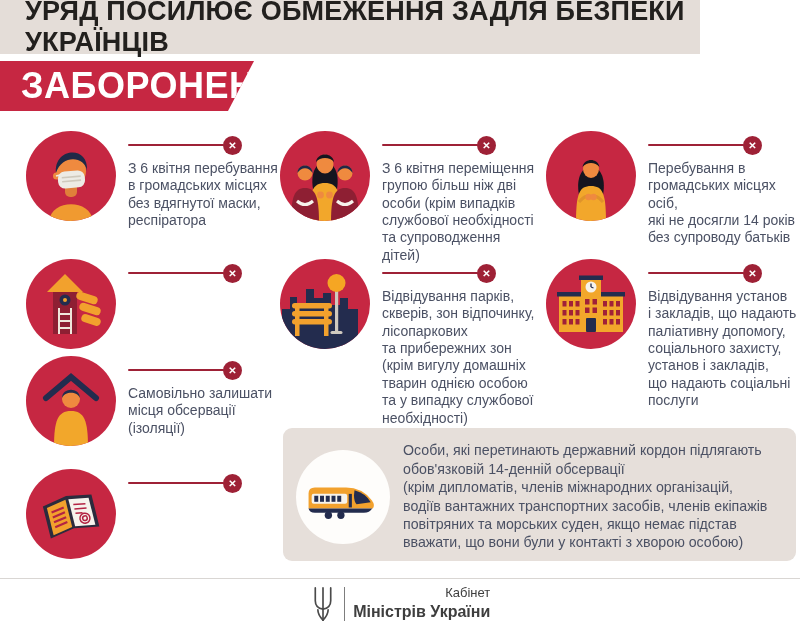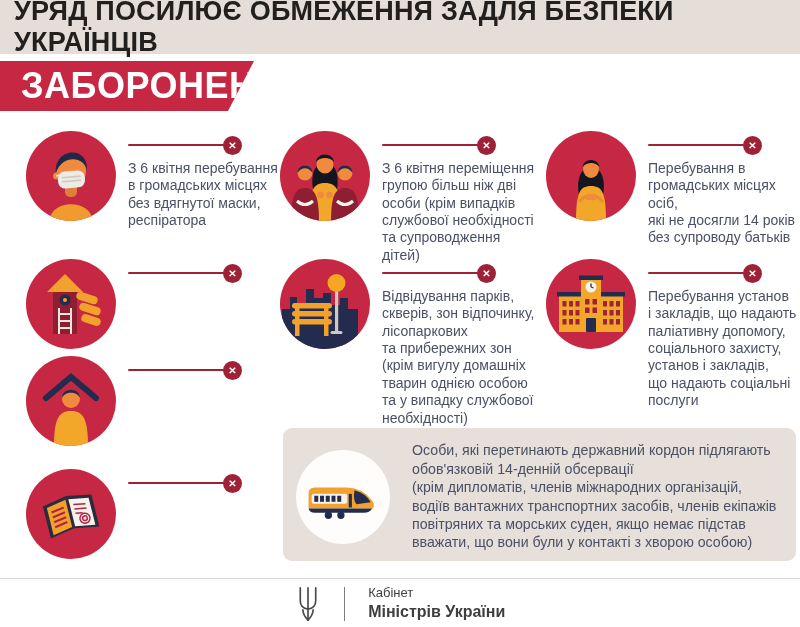--- a/index.html
+++ b/index.html
@@ -1,47 +1,47 @@
 <!DOCTYPE html>
 <html><head>
 <meta charset="utf-8">
 <style>
   html,body{margin:0;padding:0;}
   .page{position:relative;width:800px;height:627px;background:#ffffff;overflow:hidden;
         font-family:"Liberation Sans",sans-serif;}
   
-  .header{position:absolute;top:0;left:0;width:800px;height:54px;background:#e4ddd8;
-          display:flex;align-items:center;padding-left:14px;box-sizing:border-box;}
+  .header{position:absolute;top:0;left:0;width:700px;height:54px;background:#e4ddd8;
+          display:flex;align-items:center;padding-left:25px;box-sizing:border-box;}
   .header h1{margin:0;font-size:27px;font-weight:600;color:#22201e;letter-spacing:.2px;}
   
   .banner{position:absolute;top:61px;left:0;width:254px;height:50px;background:#c62742;
           clip-path:polygon(0 0,100% 0,calc(100% - 26px) 100%,0 100%);
           display:flex;align-items:center;padding-left:21px;box-sizing:border-box;}
   .banner span{color:#fff;font-size:36px;font-weight:700;letter-spacing:.5px;}
   
   .item{position:absolute;display:flex;gap:12px;}
   .icon{width:90px;height:90px;flex:none;}
   .item-body{flex:1;padding-top:4px;}
   .rule{display:flex;align-items:center;height:20px;width:114px;}
   .rule::before{content:"";flex:1;height:2.5px;background:#9e2136;border-radius:2px;}
   .xbadge{width:19px;height:19px;border-radius:50%;background:#9e2136;color:#fff;
           font-size:10px;font-weight:700;display:flex;align-items:center;justify-content:center;
           margin-left:-1px;}
   .item-text{margin-top:5px;font-size:14px;line-height:1.24;color:#4b5164;
              white-space:pre-line;}
   
   .notice{position:absolute;left:283px;top:428px;width:513px;height:133px;background:#e6dfda;
-          border-radius:9px;display:flex;align-items:center;gap:22px;
+          border-radius:9px;display:flex;align-items:center;gap:13px;
           padding:4px 8px 0 13px;box-sizing:border-box;}
   .notice .icon{width:94px;height:94px;}
   .notice-text{font-size:14.2px;line-height:1.3;color:#4b5164;white-space:pre-line;}
   
   .footer-divider{position:absolute;left:0;top:578px;width:800px;height:1px;background:#d9d6d3;}
   .footer{position:absolute;left:0;top:585px;width:800px;display:flex;
-          justify-content:center;align-items:center;gap:23px;}
+          justify-content:center;align-items:center;gap:8px;text-align:right;}
   .org-divider{width:1.5px;height:34px;background:#7d7d7d;}
   .org{color:#3e3e3e;font-size:13px;line-height:1.3;}
   .org .l2{font-size:16px;font-weight:700;}
 </style>
 </head>
 <body>
 
 <div class="page">
 
   <div class="header">
@@ -126,20 +126,23 @@
         <path d="M20,42 L45,21 L70,42" fill="none" stroke="#232c4e" stroke-width="6" stroke-linecap="round"></path>
         <path d="M28,92 C28,66 31,55 45,55 C59,55 62,66 62,92 Z" fill="#f2a72b"></path>
         <circle cx="45" cy="43" r="9" fill="#ef8a3f"></circle>
         <path d="M36,42 C36,31 54,31 54,42 C51,35 39,35 36,42 Z" fill="#222b4d"></path>
       </g>
     </svg>
     <div class="item-body">
       <div class="rule">
         <span class="xbadge">✕</span>
       </div>
+      <div class="item-text">Самовільно залишати
+місця обсервації
+(ізоляції)</div>
     </div>
   </div>
 
   <div class="item" style="left:26px;top:469px;width:252px;">
     <svg class="icon" viewBox="0 0 90 90">
       <circle cx="45" cy="45" r="45" fill="#c62742"></circle>
       <g transform="rotate(-14 45 47)">
         <path d="M20,31 L45,26.5 L70,31 L70,64 L45,59.5 L20,64 Z" fill="#2b2b3d"></path>
         <path d="M23.5,33.5 L43.5,30 L43.5,58 L23.5,61.5 Z" fill="#f2a12d"></path>
         <path d="M46.5,30 L66.5,33.5 L66.5,61.5 L46.5,58 Z" fill="#f6f3ec"></path>
@@ -302,21 +305,21 @@
           <rect x="39" y="48.5" width="4.5" height="5.5"></rect>
             <rect x="46.5" y="48.5" width="4.5" height="5.5"></rect>
         </g>
         <rect x="40" y="59" width="10" height="14" rx="1" fill="#232c4e"></rect>
       </g>
     </svg>
     <div class="item-body">
       <div class="rule">
         <span class="xbadge">✕</span>
       </div>
-      <div class="item-text">Перебування установ
+      <div class="item-text">Відвідування установ
 і закладів, що надають
 паліативну допомогу,
 соціального захисту,
 установ і закладів,
 що надають соціальні
 послуги</div>
     </div>
   </div>
 
   <div class="notice">

